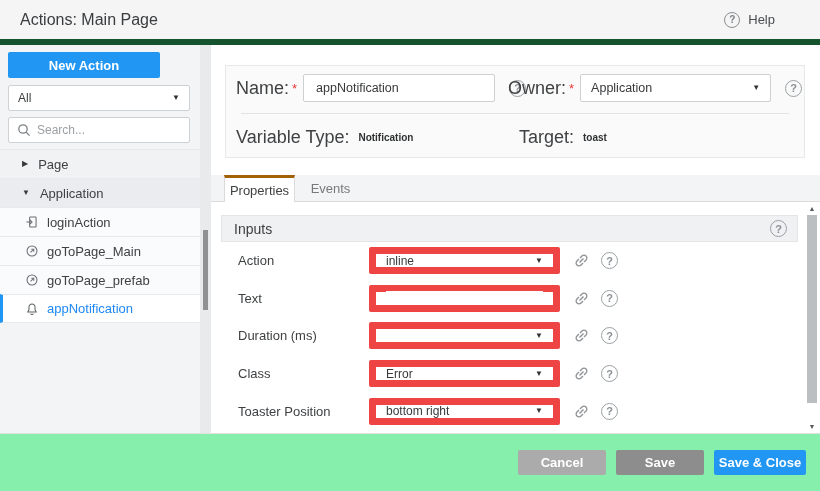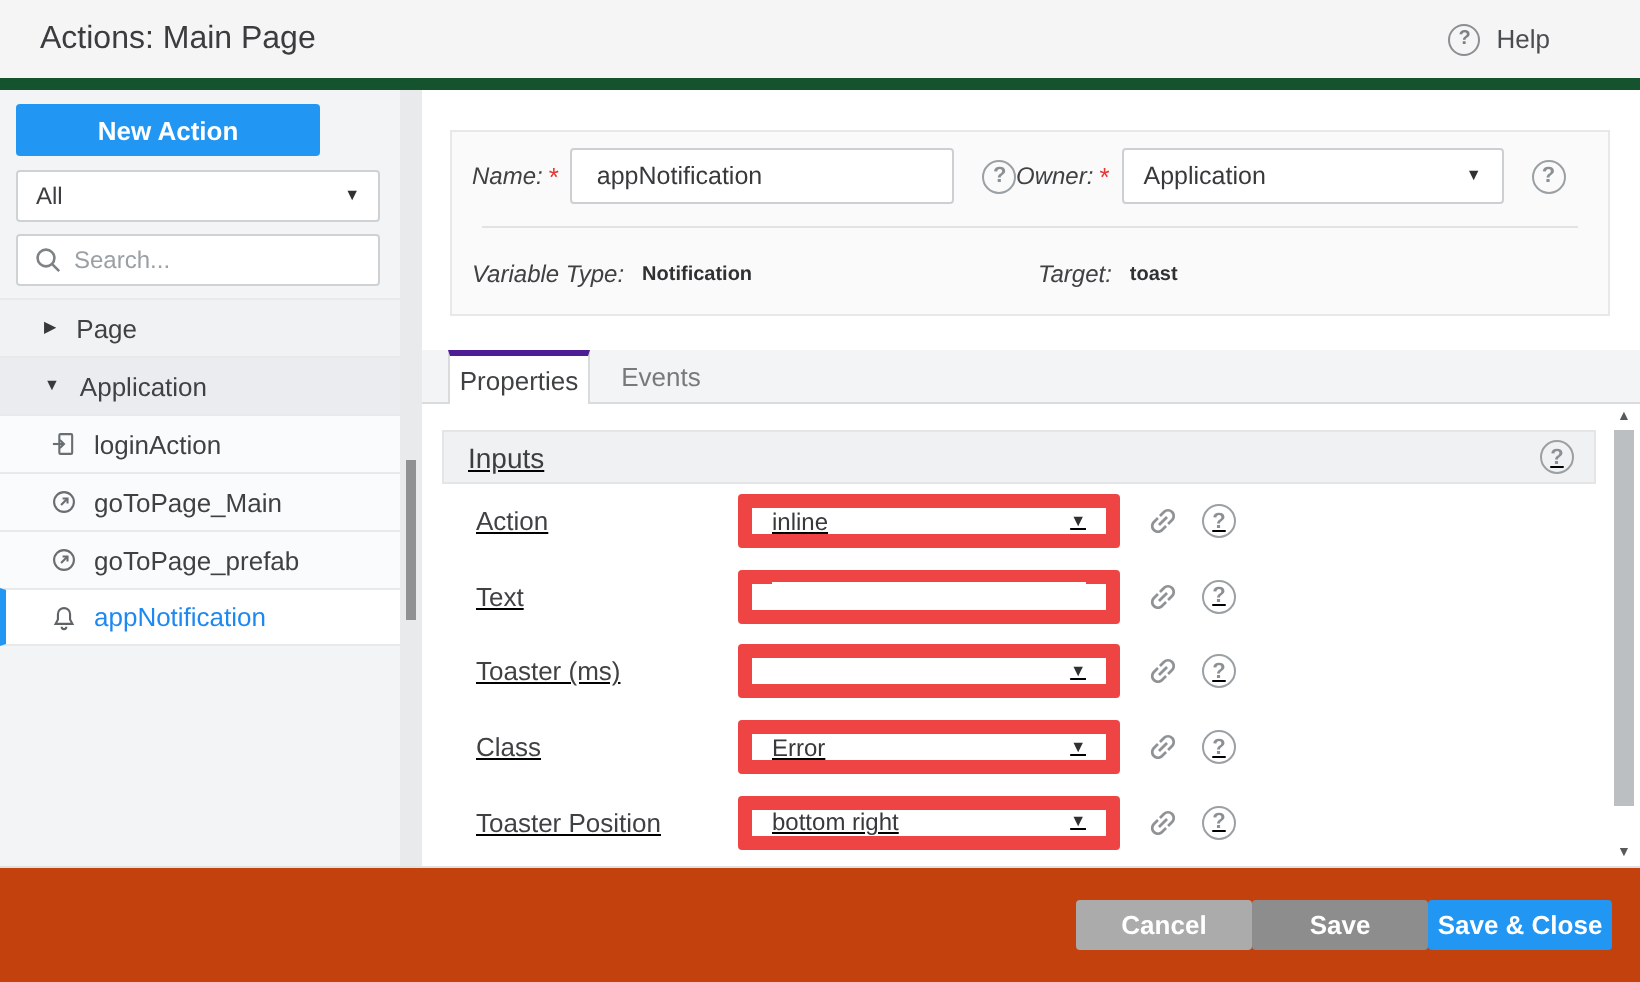--- a/index.html
+++ b/index.html
@@ -54,65 +54,65 @@
   
   .main { flex:1; position:relative; background:#fff; }
 
   .card { position:absolute; left:14px; top:20px; width:580px; height:93px;
     background:#fafafa; border:1px solid #e7e8e9; }
   .frow { position:absolute; left:0; right:0; height:28px; }
   .frow1 { top:8px; } .frow2 { top:57px; }
   .fgroup { position:absolute; display:flex; align-items:center; height:28px; top:0; }
   .fg-name { left:10px; } .fg-owner { left:282px; }
   .fg-vt { left:10px; } .fg-target { left:293px; }
-  .flabel { font-size:12px; color:#3f4143; white-space:nowrap;font-style:italic; }
+  .flabel { font-size:18px; color:#3f4143; white-space:nowrap; }
   .star { color:#e53935; font-size:13px; margin:0 6px 0 3px; }
   .text-input { width:192px; height:28px; border:1px solid #cdd0d2; border-radius:2px;
     font-size:12.5px; color:#37393b; padding:0 12px; background:#fff; font-family:inherit; outline:none; }
   .fselect { width:191px; height:28px; border:1px solid #cdd0d2; border-radius:2px;
     background:#fff; display:flex; align-items:center; padding:0 10px; font-size:12.5px;
     color:#37393b; cursor:pointer; }
   .help-ic { width:17px; height:17px; border:1.5px solid #9aa0a3; border-radius:50%;
     color:#8a9093; font-size:11px; font-weight:bold; display:flex; align-items:center;
     justify-content:center; margin-left:14px; flex:0 0 auto; cursor:pointer; }
   .fdivider { position:absolute; top:47px; left:15px; right:15px; border-top:1px solid #e2e3e4; }
   .fvalue { font-weight:bold; font-size:10px; color:#2f3133; margin-left:9px; }
 
   
   .tabbar { position:absolute; top:130px; left:0; right:0; height:27px;
     background:#f3f4f5; border-bottom:1px solid #dadbdc; display:flex; }
   .tab { width:71px; display:flex; align-items:center; justify-content:center;
     font-size:13px; color:#77797b; cursor:pointer; }
   .tab:first-child { margin-left:13px; }
-  .tab.active { background:#fff; border-top:3px solid #4c1d95; border-left:1px solid #dadbdc;
+  .tab.active { background:#fff; border-top:3px solid #a16207; border-left:1px solid #dadbdc;
     border-right:1px solid #dadbdc; color:#3f4143; margin-bottom:-1px; z-index:1; }
 
   
-  .ipanel { position:absolute; top:170px; left:10px; width:577px;text-decoration:underline; }
+  .ipanel { position:absolute; top:170px; left:10px; width:577px; }
   .ihead { height:27px; background:#f0f1f2; border:1px solid #e4e5e6; display:flex; align-items:center; }
   .ititle { font-size:14px; color:#3c3e40; margin-left:12px; }
   .ihead .help-ic { margin-left:auto; margin-right:10px; }
   .irow { height:37.6px; display:flex; align-items:center; }
   .ilabel { font-size:13px; color:#3f4143; margin-left:17px; width:131px; }
   .ctl { width:191px; height:27px; border:7px solid #ef4444; border-radius:2px; background:#fff;
     display:flex; align-items:center; padding:0 10px; font-size:12px; color:#37393b; cursor:pointer; }
   .ctl input { border:none; outline:none; width:100%; font-size:12px; font-family:inherit; }
   .link-ic { margin-left:13px; width:17px; height:17px; flex:0 0 auto; cursor:pointer; }
   .irow .help-ic { margin-left:11px; }
 
   
   .vscroll { position:absolute; top:157px; right:2px; width:12px; height:231px; }
   .sarrow { position:absolute; left:0; right:0; text-align:center; font-size:7px;
     color:#57595b; line-height:1; cursor:pointer; }
   .sarrow.up { top:3px; } .sarrow.down { bottom:3px; }
   .vthumb { position:absolute; top:13px; left:1px; width:10px; height:188px; background:#bcbfc1; }
 
   
-  .footer { height:58px; background:#c2410c; border-top:1px solid #dfe0e1; display:flex;
-    justify-content:flex-end; align-items:flex-start; padding:16px 14px 0 0; }
+  .footer { height:58px; background:#86efac; border-top:1px solid #dfe0e1; display:flex;
+    justify-content:flex-end; align-items:flex-start; padding:16px 14px 0 0; gap:10px; }
   .btn { height:25px; border:none; border-radius:2px; color:#fff; font-size:13px;
     font-weight:bold; font-family:inherit; cursor:pointer; display:flex; align-items:center;
     justify-content:center; }
   .btn-cancel { width:88px; background:#ababab; }
   .btn-save { width:88px; background:#8d8d8d; }
   .btn-primary { width:92px; background:#2196f3; }
 </style>
 </head>
 <body>
 
@@ -266,21 +266,21 @@
           <svg width="17" height="17" viewBox="0 0 24 24" fill="#8f9396">
               <g transform="rotate(-45 12 12)">
                 <path d="M3.9 12c0-1.71 1.39-3.1 3.1-3.1h4V7H7c-2.76 0-5 2.24-5 5s2.24 5 5 5h4v-1.9H7c-1.71 0-3.1-1.39-3.1-3.1zM8 13h8v-2H8v2zm9-6h-4v1.9h4c1.71 0 3.1 1.39 3.1 3.1s-1.39 3.1-3.1 3.1h-4V17h4c2.76 0 5-2.24 5-5s-2.24-5-5-5z"></path>
               </g>
             </svg>
         </span>
         <span class="help-ic">?</span>
       </div>
 
       <div class="irow">
-        <span class="ilabel">Toaster (ms)</span>
+        <span class="ilabel">Duration (ms)</span>
         <div class="ctl">
           <span></span>
           <span class="caret">▼</span>
         </div>
         <span class="link-ic">
           <svg width="17" height="17" viewBox="0 0 24 24" fill="#8f9396">
               <g transform="rotate(-45 12 12)">
                 <path d="M3.9 12c0-1.71 1.39-3.1 3.1-3.1h4V7H7c-2.76 0-5 2.24-5 5s2.24 5 5 5h4v-1.9H7c-1.71 0-3.1-1.39-3.1-3.1zM8 13h8v-2H8v2zm9-6h-4v1.9h4c1.71 0 3.1 1.39 3.1 3.1s-1.39 3.1-3.1 3.1h-4V17h4c2.76 0 5-2.24 5-5s-2.24-5-5-5z"></path>
               </g>
             </svg>

